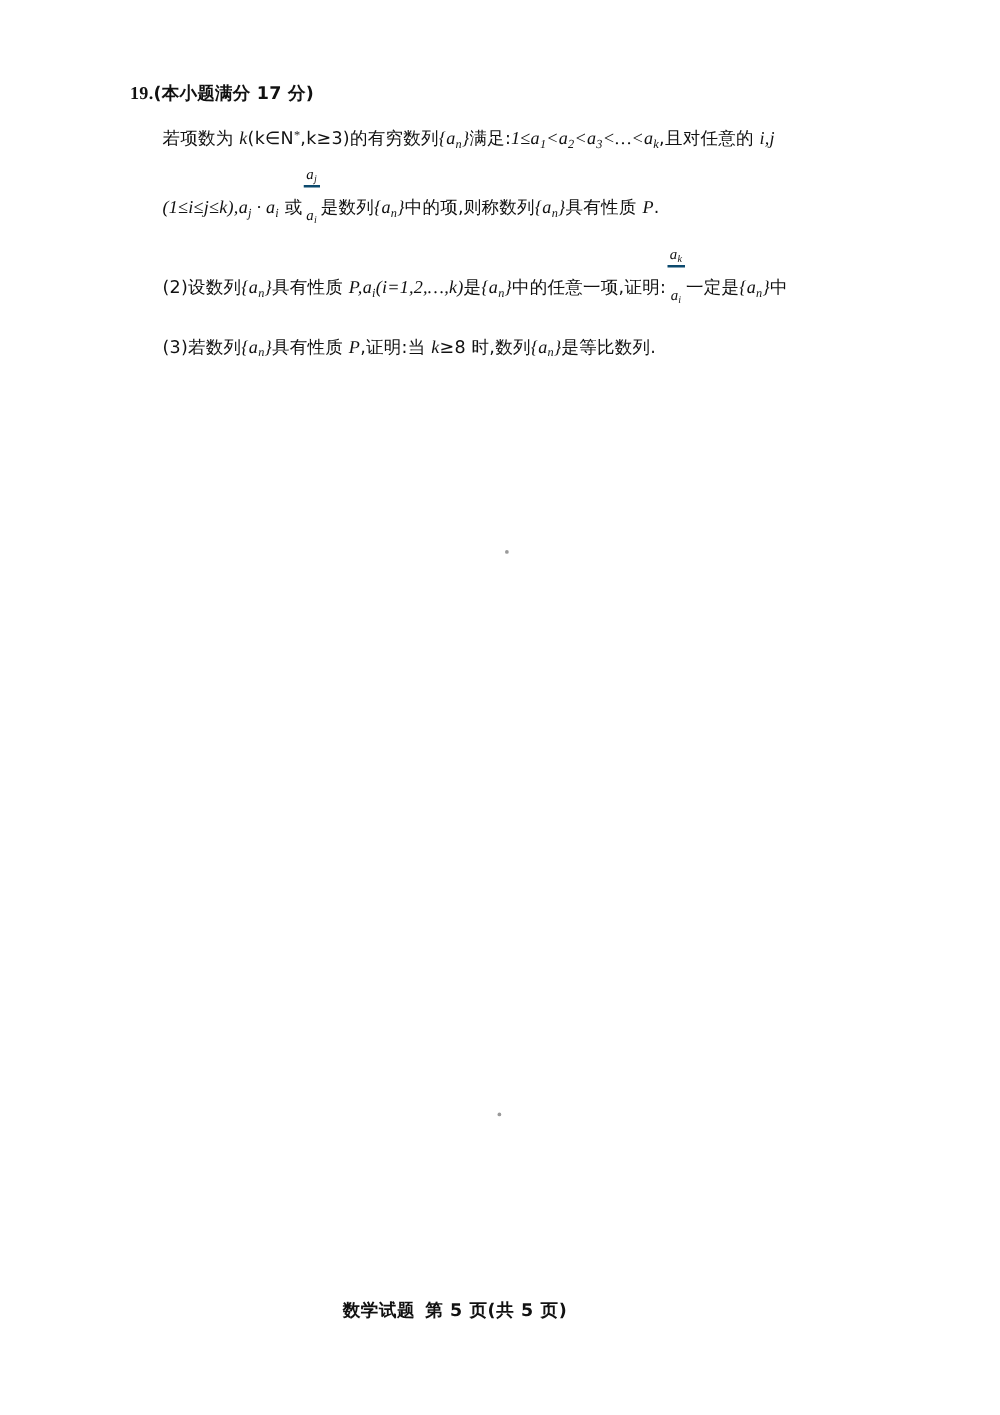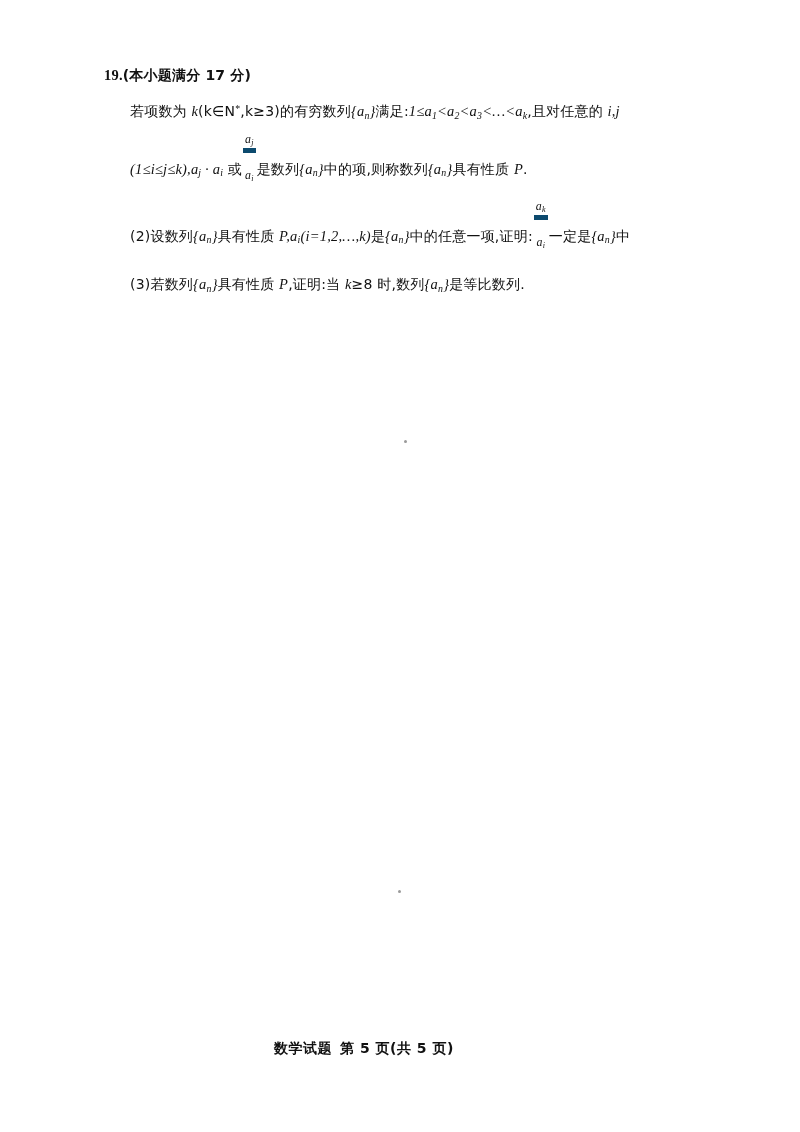--- a/index.html
+++ b/index.html
@@ -69,21 +69,21 @@
   .frac {
     display: inline-block;
     vertical-align: -0.45em;
     text-align: center;
     font-size: 0.82em;
     line-height: 1.08;
     margin: 0 1px;
   }
   .frac .num {
     display: block;
-    border-bottom: 5px solid #0c4a6e;
+    border-bottom: 2px solid #0c4a6e;
     padding: 0 2px;
   }
   .frac .den {
     display: block;
     padding: 16px 2px;
   }
   .dot-artifact {
     position: absolute;
     width: 3px;
     height: 3px;

